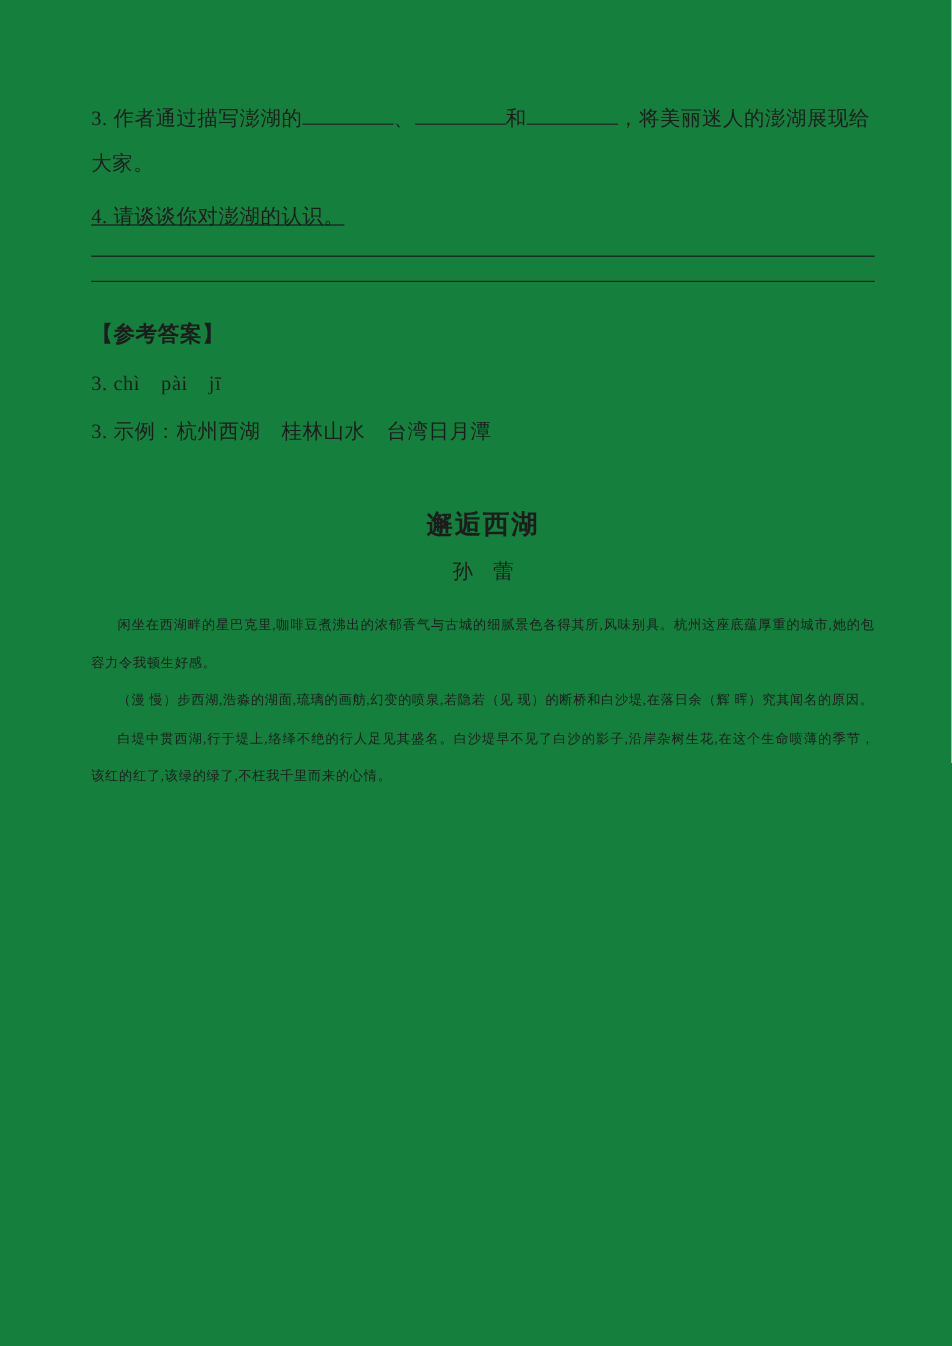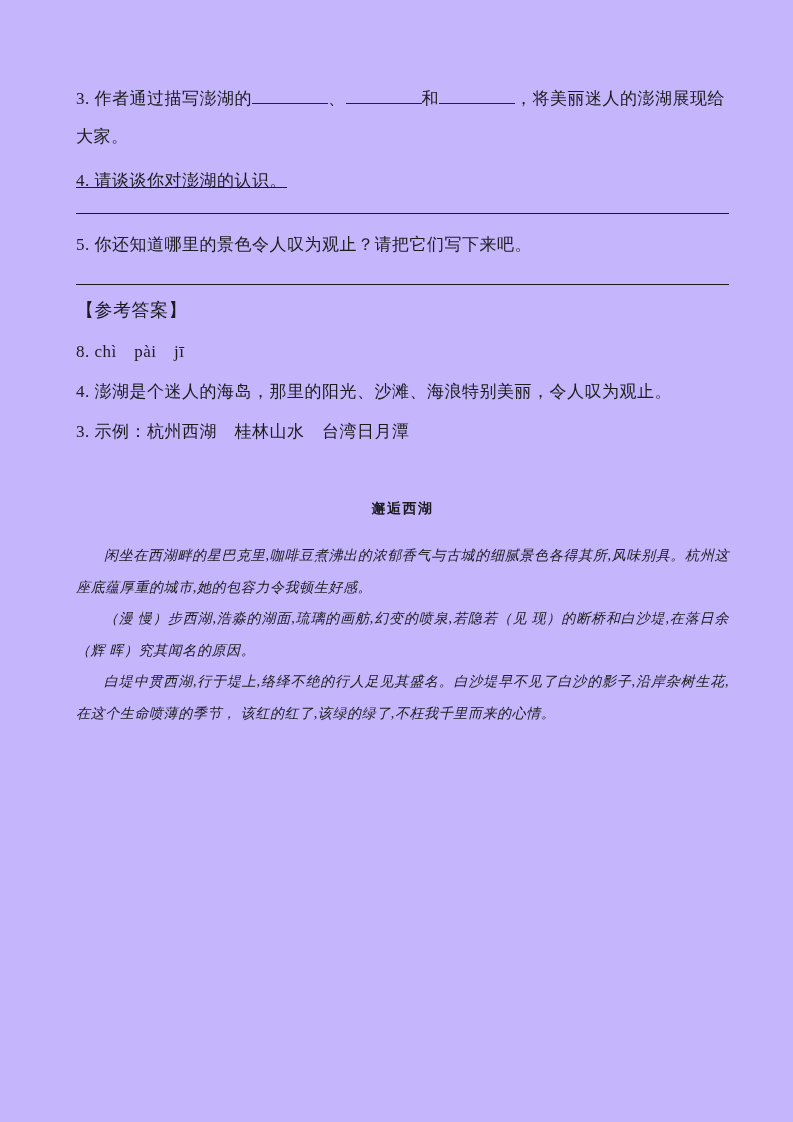--- a/index.html
+++ b/index.html
@@ -1,21 +1,21 @@
 <!DOCTYPE html>
 <html><head>
 <meta charset="utf-8">
 <style>
   html, body { margin: 0; padding: 0; background: #ffffff; }
   .sheet {
     position: relative;
     box-sizing: border-box;
     width: 793px;
     height: 1122px;
-    background: #c4b5fd;
+    background: #15803d;
     color: #1c1c1c;
     padding: 80px 64px 0 76px;
     font-family: "Liberation Serif", "DejaVu Serif", serif;
     overflow: hidden;
   }
   p, h1, h2 { margin: 0; padding: 0; }
 
   
   .question {
     font-size: 17px;
@@ -36,84 +36,82 @@
     height: 0;
     border: none;
     border-top: 1.8px solid #1c1c1c;
     width: 100%;
   }
   .rule-1 { margin-top: 13px; }
   .rule-2 { margin-top: 20px; }
 
   
   .answers-heading {
-    margin-top: 11px;
+    margin-top: 29px;
     font-size: 18px;
-    font-weight: normal;
+    font-weight: bold;
     line-height: 28px;
     letter-spacing: 0.5px;
   }
   .answers-list { margin-top: 8px; }
   .answer-item {
     font-size: 17px;
     line-height: 40px;
     letter-spacing: 0.5px;
     white-space: pre-wrap;
   }
 
   
   .essay-title {
     margin-top: 42px;
-    font-size: 14px;
+    font-size: 22px;
     font-weight: bold;
     line-height: 30px;
     text-align: center;
     letter-spacing: 1.5px;
   }
   .essay-author {
     margin-top: 12px;
     font-size: 17px;
     line-height: 26px;
     text-align: center;
     font-weight: normal;
   }
   .essay-body { margin-top: 16px; }
   .essay-p {
-    font-size: 14px;
+    font-size: 11px;
     line-height: 31.5px;
     letter-spacing: 0.6px;
     text-align: justify;
     text-indent: 2em;
-    font-style: italic;
   }
 </style>
 </head>
 <body>
 
 <div class="sheet">
 
   <p class="question"><span>3. 作者通过描写澎湖的</span><span class="blank"></span><span>、</span><span class="blank"></span><span>和</span><span class="blank"></span><span>，将美丽迷人的澎湖展现给大家。</span></p>
 
   <p class="question q4">4. 请谈谈你对澎湖的认识。</p>
 
   <div class="rule rule-1"></div>
 
-  <p class="question q5">5. 你还知道哪里的景色令人叹为观止？请把它们写下来吧。</p>
 
   <div class="rule rule-2"></div>
 
   <h1 class="answers-heading">【参考答案】</h1>
 
   <div class="answers-list">
-    <p class="answer-item">8. chì　pài　jī</p>
-    <p class="answer-item">4. 澎湖是个迷人的海岛，那里的阳光、沙滩、海浪特别美丽，令人叹为观止。</p>
+    <p class="answer-item">3. chì　pài　jī</p>
     <p class="answer-item">3. 示例：杭州西湖　桂林山水　台湾日月潭</p>
   </div>
 
   <h2 class="essay-title">邂逅西湖</h2>
+  <p class="essay-author">孙　蕾</p>
 
   <div class="essay-body">
     <p class="essay-p">闲坐在西湖畔的星巴克里,咖啡豆煮沸出的浓郁香气与古城的细腻景色各得其所,风味别具。杭州这座底蕴厚重的城市,她的包容力令我顿生好感。</p>
     <p class="essay-p">（漫 慢）步西湖,浩淼的湖面,琉璃的画舫,幻变的喷泉,若隐若（见 现）的断桥和白沙堤,在落日余（辉 晖）究其闻名的原因。</p>
     <p class="essay-p">白堤中贯西湖,行于堤上,络绎不绝的行人足见其盛名。白沙堤早不见了白沙的影子,沿岸杂树生花,在这个生命喷薄的季节， 该红的红了,该绿的绿了,不枉我千里而来的心情。</p>
   </div>
 
 </div>
 
 </body></html>

